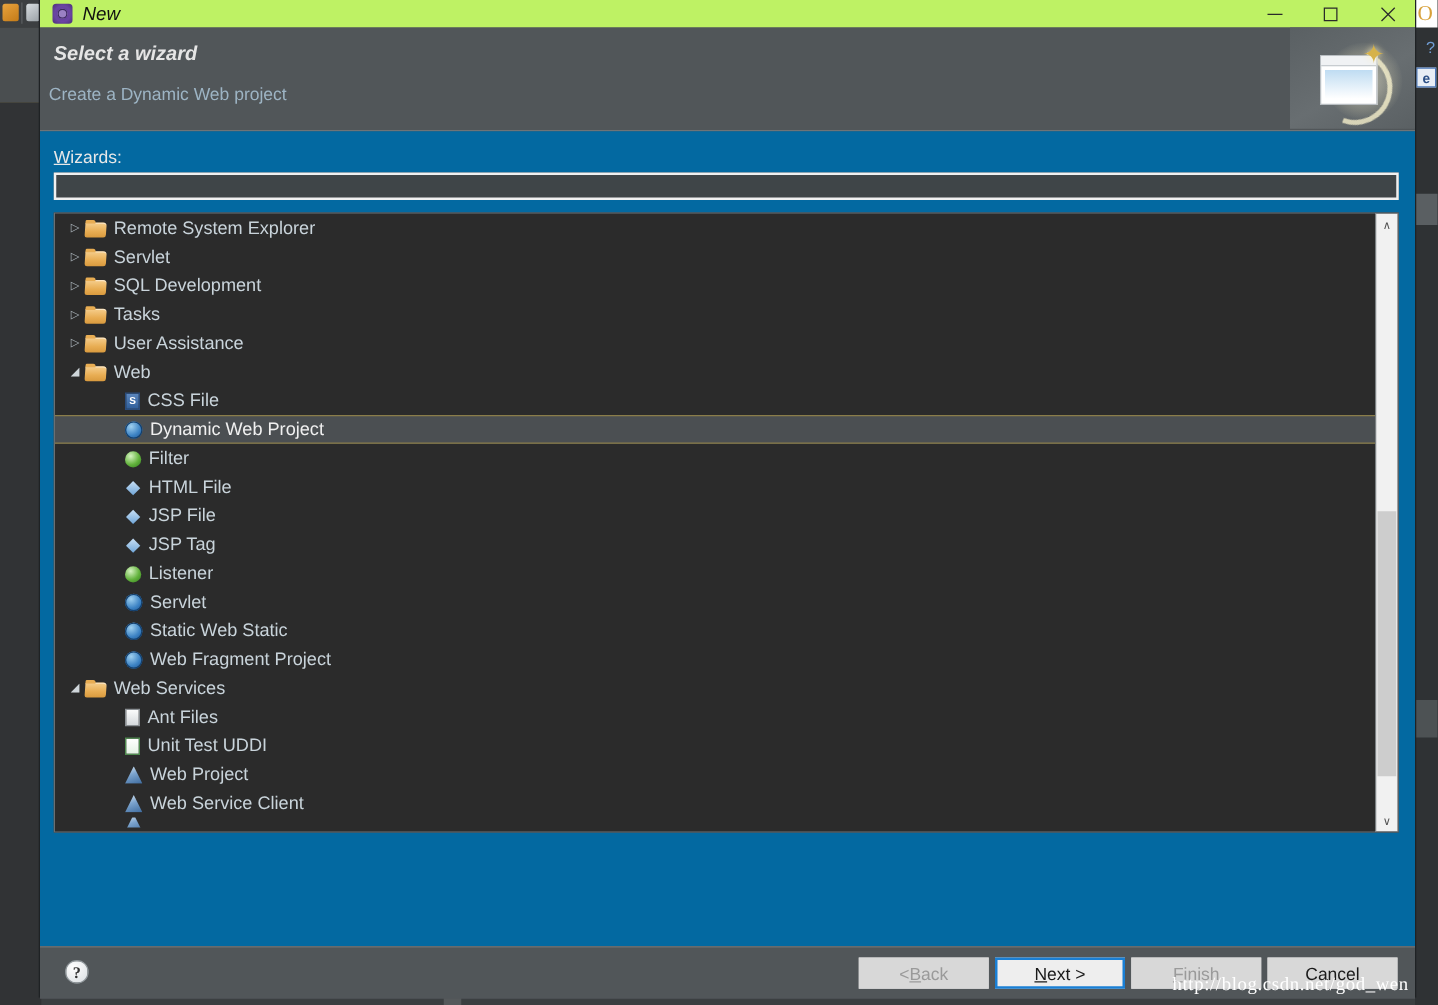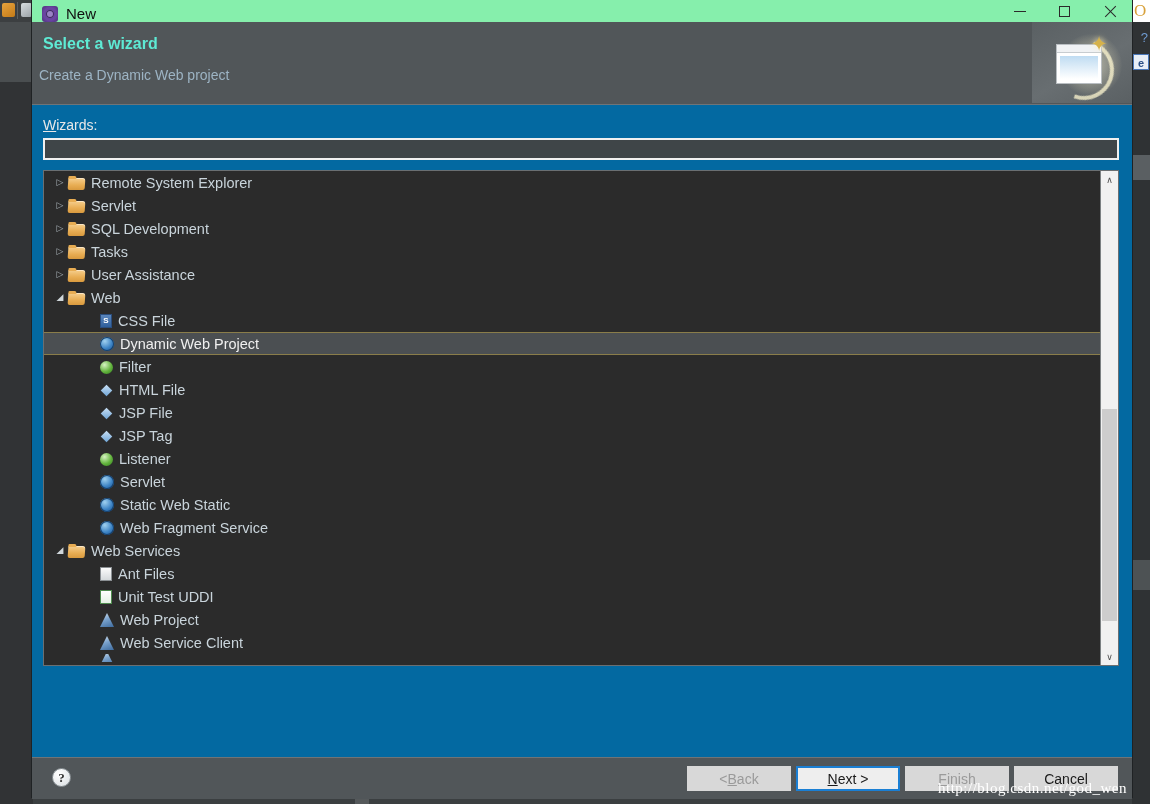--- a/index.html
+++ b/index.html
@@ -124,23 +124,24 @@
     width: 1100px; height: 797px;
     background: #515659;
     box-shadow: 0 0 0 1px #1f2224;
     box-sizing: border-box;
   }
 
   
   #titlebar {
     position: relative;
     height: 22px;
-    background: #86efac;
+    background: #bef264;
     display: flex;
-    align-items: flex-end;
+    align-items: center;
+    font-style: italic;
   }
   #title-icon {
     width: 16px; height: 16px;
     margin-left: 10px;
     border-radius: 3px;
     background: radial-gradient(circle at 50% 50%, #5b3a8e 0%, #6b45a3 55%, #4b2f77 100%);
     position: relative;
     flex: none;
   }
   #title-icon::after {
@@ -193,21 +194,22 @@
     position: relative;
     height: 82px;
     background: #515659;
     border-bottom: 1px solid #6f7477;
   }
   #header-title {
     position: absolute;
     left: 11px; top: 13px;
     font-size: 16px;
     font-weight: bold;
-    color: #5eead4;
+    color: #e5e5e5;
+    font-style: italic;
   }
   #header-subtitle {
     position: absolute;
     left: 7px; top: 45px;
     font-size: 14px;
     color: #9db4c4;
   }
   #header-banner {
     position: absolute;
     right: 0px; top: 0px;
@@ -652,21 +654,21 @@
           <div class="tree-row">
             <span class="row-indent" style="width: 32px;"></span>
             <span class="twisty none"></span>
             <span class="node-icon icon-globe"></span>
             <span>Static Web Static</span>
           </div>
           <div class="tree-row">
             <span class="row-indent" style="width: 32px;"></span>
             <span class="twisty none"></span>
             <span class="node-icon icon-globe"></span>
-            <span>Web Fragment Service</span>
+            <span>Web Fragment Project</span>
           </div>
           <div class="tree-row">
             <span class="twisty expanded">◢</span>
             <span class="node-icon icon-folder"></span>
             <span>Web Services</span>
           </div>
           <div class="tree-row">
             <span class="row-indent" style="width: 32px;"></span>
             <span class="twisty none"></span>
             <span class="node-icon icon-scroll"></span>

